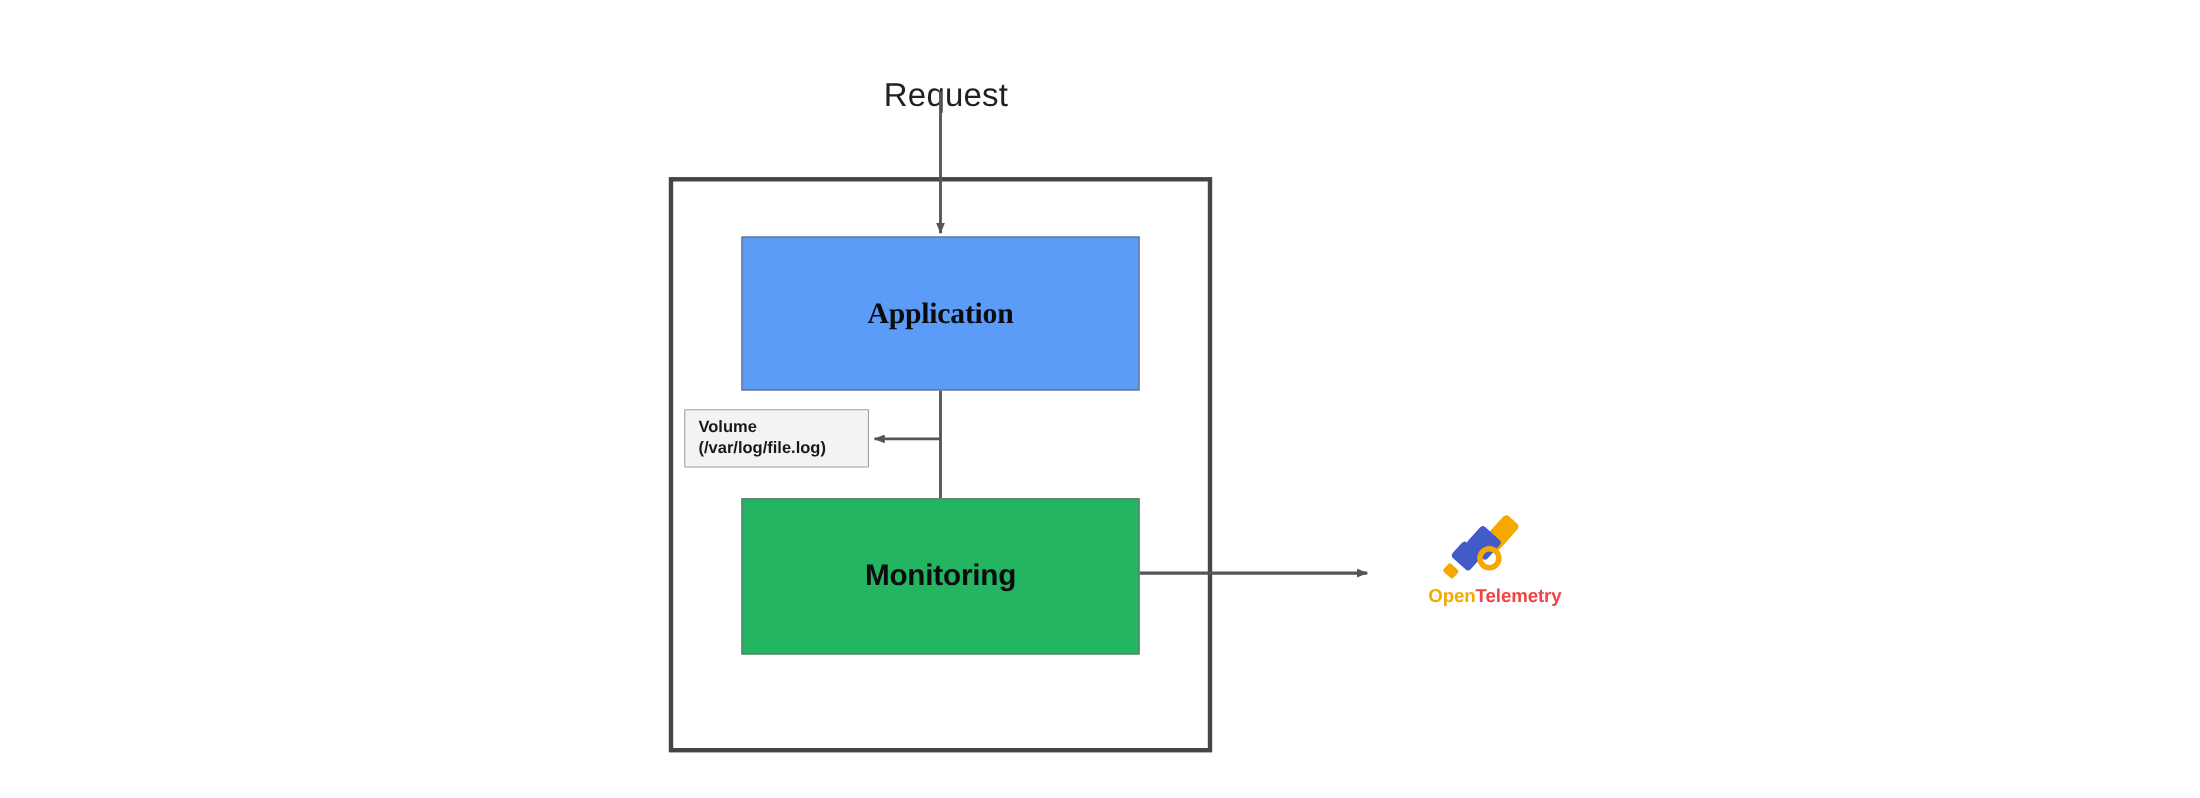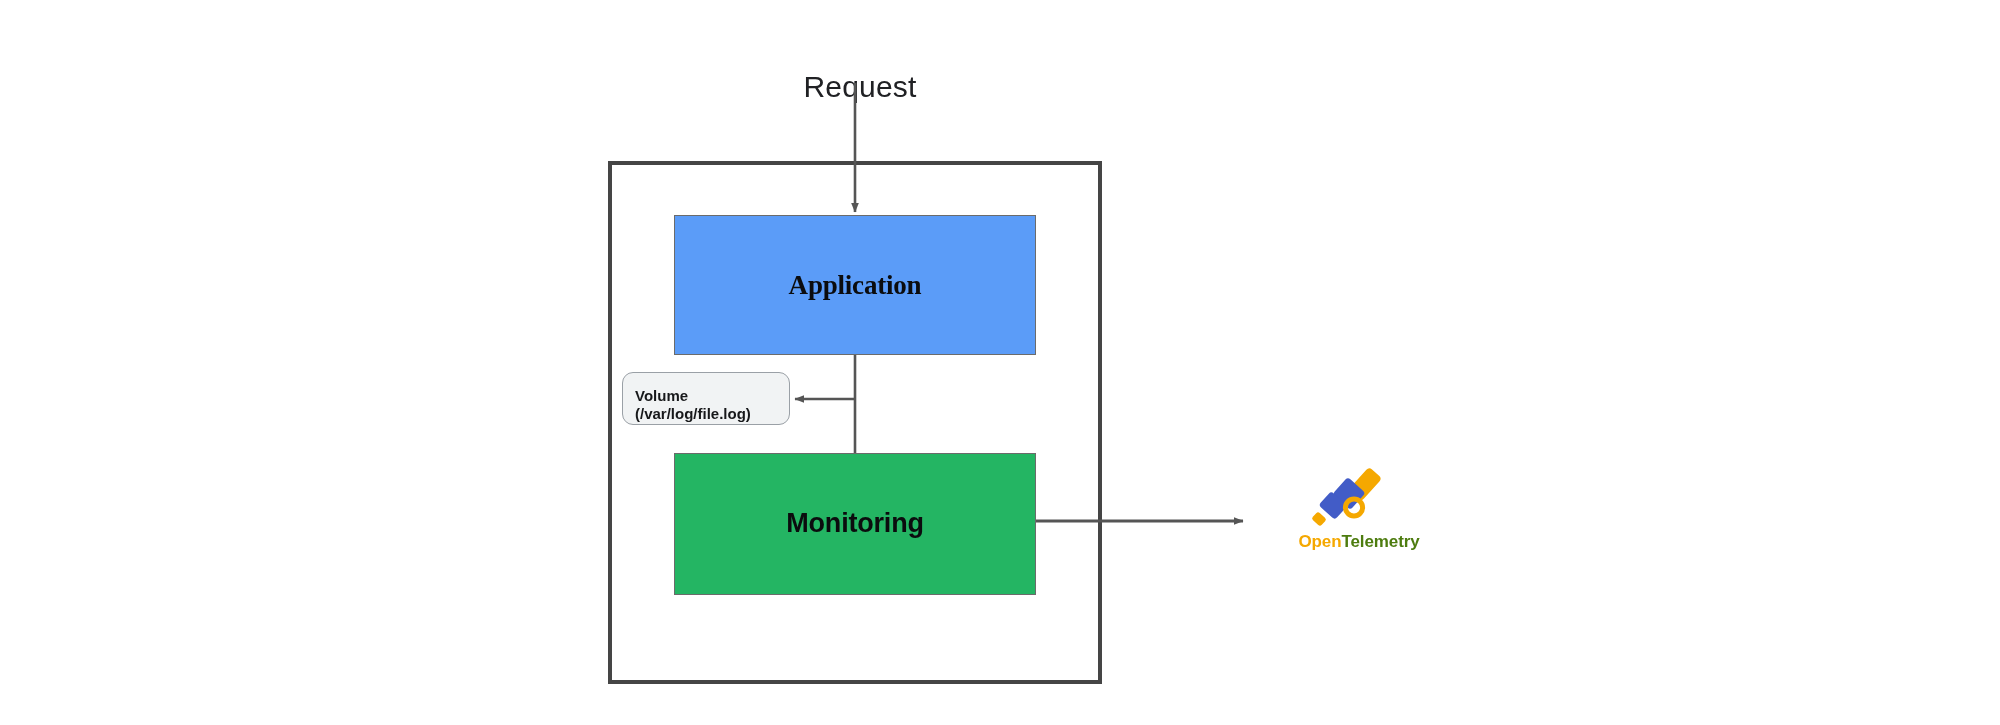--- a/index.html
+++ b/index.html
@@ -93,25 +93,25 @@
   }
 
   
   #volume-box {
     left: 622px;
     top: 372px;
     width: 168px;
     height: 53px;
     background: #f1f3f4;
     border: 1px solid #9aa0a6;
-    border-radius: 11px;
+    border-radius: 1px;
     box-sizing: border-box;
     display: flex;
     flex-direction: column;
-    justify-content: flex-end;
+    justify-content: center;
     padding-left: 12px;
     line-height: 1.25;
   }
   #volume-box .vol-line {
     font-size: 15px;
     font-weight: 700;
     color: #17181a;
     white-space: nowrap;
   }
 
@@ -188,17 +188,17 @@
 
       <rect x="30" y="16" width="24" height="23" rx="3.5" transform="rotate(42 42 27.5)" fill="#425cc7"></rect>
 
       <rect x="15" y="30" width="22" height="19" rx="3.5" transform="rotate(42 26 39.5)" fill="#425cc7"></rect>
 
       <rect x="6" y="48" width="12" height="10" rx="2.5" transform="rotate(42 12 53)" fill="#f5a800"></rect>
 
       <circle cx="47" cy="41.5" r="8.6" fill="none" stroke="#f5a800" stroke-width="5"></circle>
     </svg>
     <div id="otel-wordmark">
-      <span style="color:#f5a800;margin-left:24px;">Open</span><span style="color:#4d7c0f;">Telemetry</span>
+      <span style="color:#f5a800;margin-left:24px;">Open</span><span style="color:#ef4444;">Telemetry</span>
     </div>
   </div>
 
 </div>
 
 </body></html>

